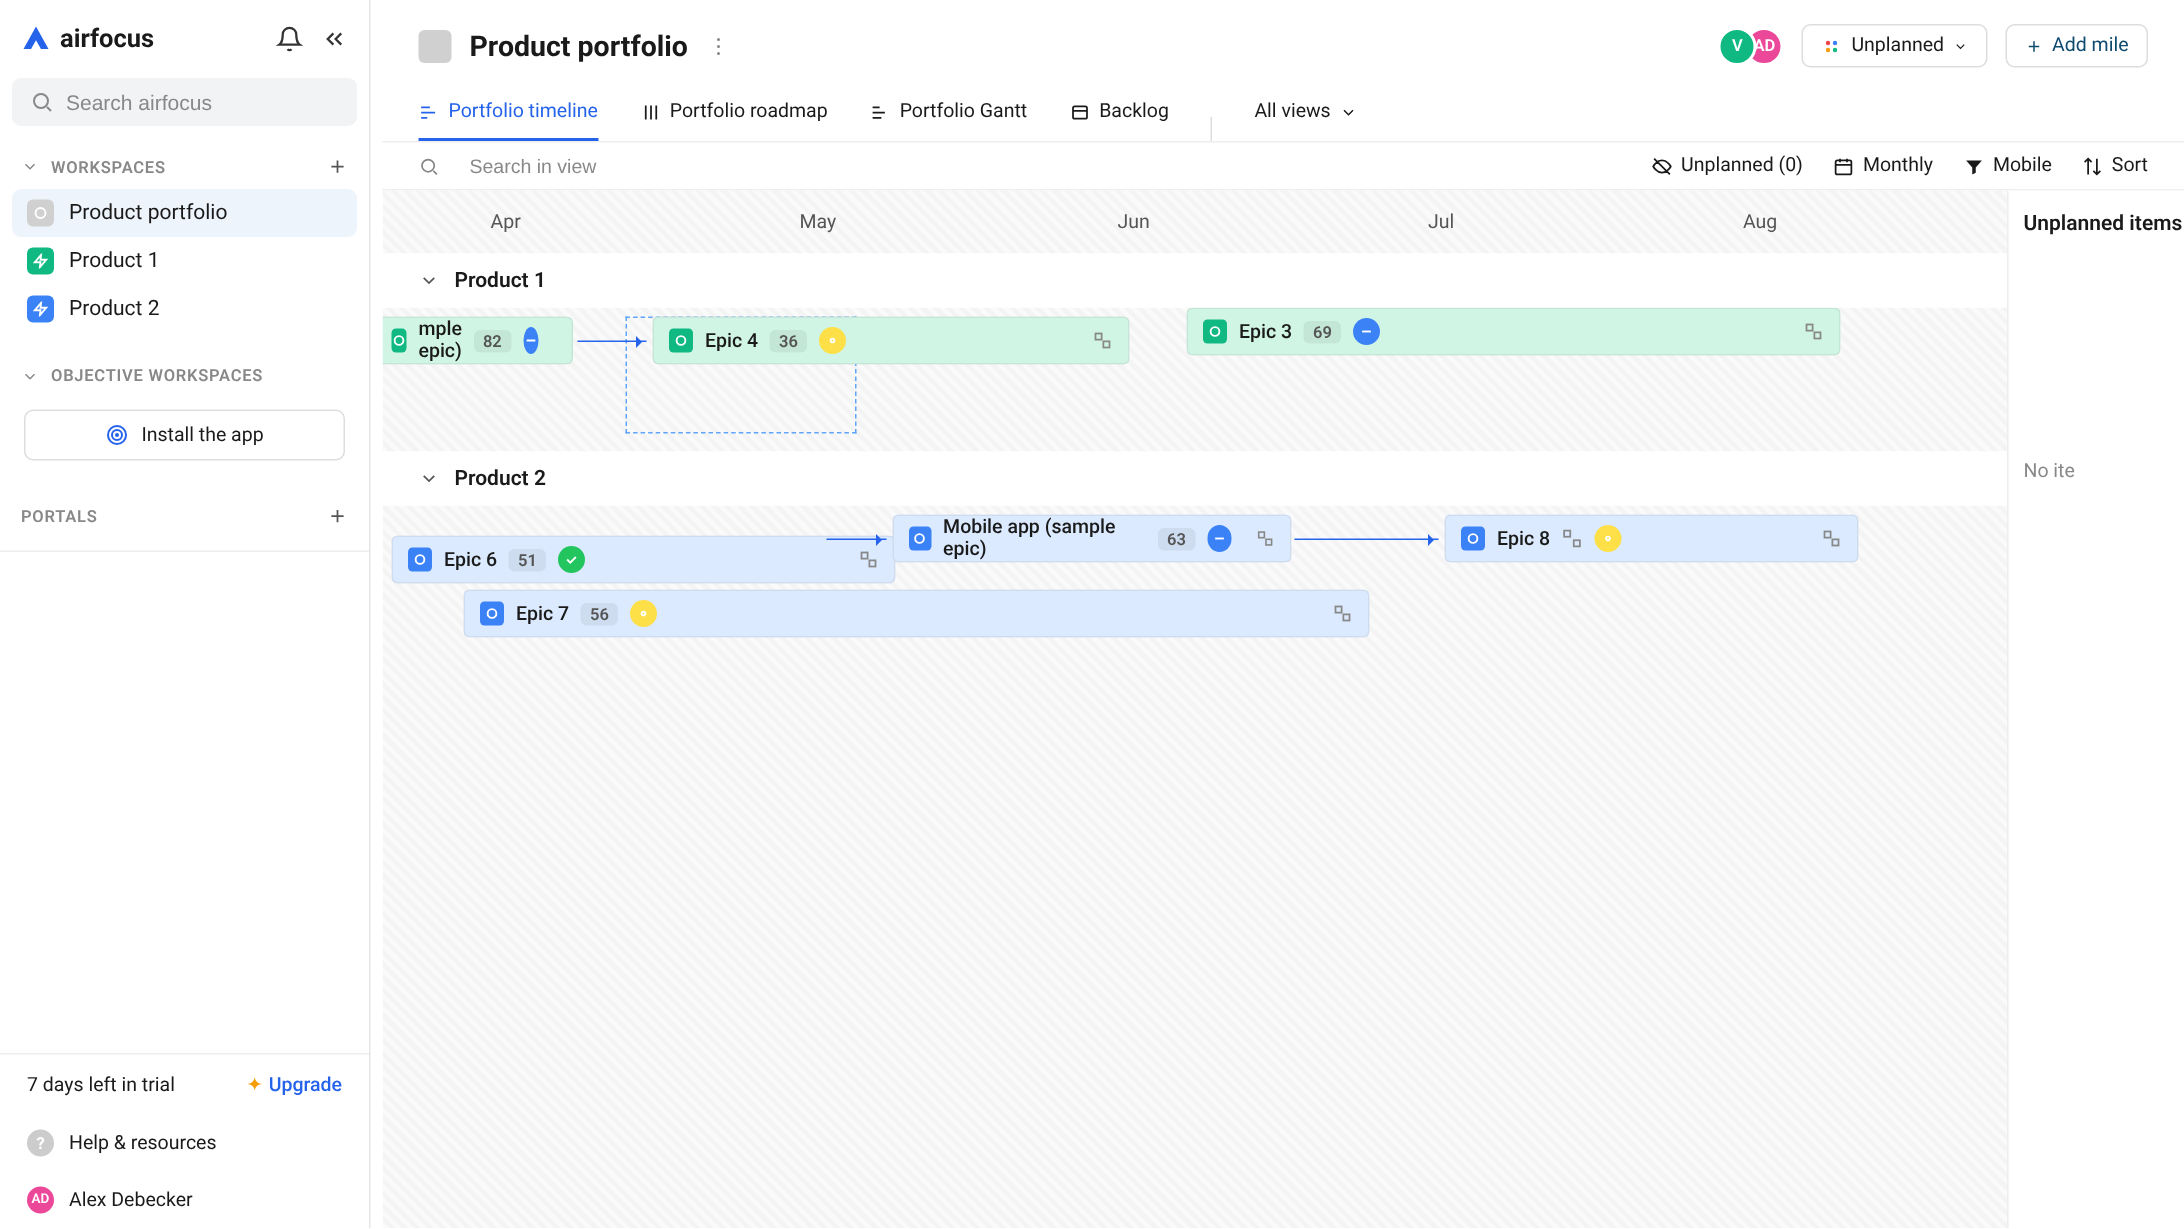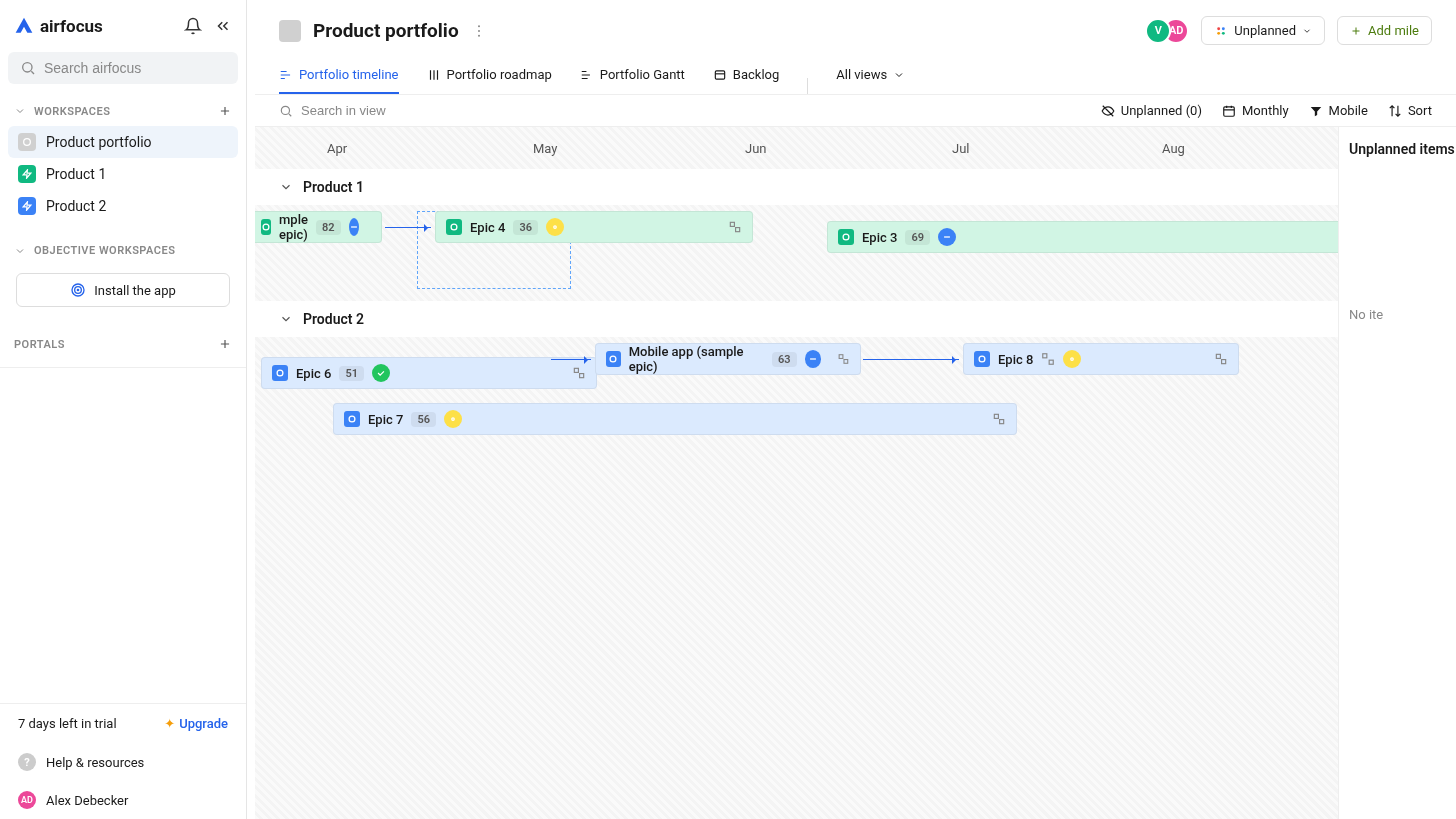--- a/index.html
+++ b/index.html
@@ -51,30 +51,30 @@
 .title-icon { width: 22px; height: 22px; border-radius: 4px; background: #d0d0d0; }
 .page-title { font-size: 19px; font-weight: 700; }
 .more-icon { color: #888; cursor: pointer; }
 .header .spacer { flex: 1; }
 .avatars { display: flex; }
 .avatar { width: 26px; height: 26px; border-radius: 50%; display: flex; align-items: center; justify-content: center; font-size: 11px; font-weight: 600; color: #fff; border: 2px solid #fff; }
 .avatar.v { background: #10b981; margin-right: -8px; z-index: 1; }
 .avatar.ad { background: #ec4899; }
 .ext-btn { display: flex; align-items: center; gap: 6px; border: 1px solid #ddd; border-radius: 6px; padding: 6px 12px; font-size: 13px; cursor: pointer; }
 .ext-dots { width: 14px; height: 14px; }
-.add-mile { display: flex; align-items: center; gap: 6px; border: 1px solid #ddd; border-radius: 6px; padding: 6px 12px; font-size: 13px; color: #4d7c0f; cursor: pointer; }
+.add-mile { display: flex; align-items: center; gap: 6px; border: 1px solid #ddd; border-radius: 6px; padding: 6px 12px; font-size: 13px; color: #0c4a6e; cursor: pointer; }
 
 .tabs { display: flex; align-items: flex-end; padding: 0 24px; gap: 28px; border-bottom: 1px solid #eee; }
 .tab { display: flex; align-items: center; gap: 6px; padding: 10px 0; font-size: 13px; cursor: pointer; border-bottom: 2px solid transparent; }
 .tab.active { color: #2563eb; border-bottom-color: #2563eb; }
 .tab-icon { width: 14px; height: 14px; }
 .tab-sep { width: 1px; height: 16px; background: #ddd; }
 
 .toolbar { display: flex; align-items: center; padding: 8px 24px; gap: 20px; border-bottom: 1px solid #eee; font-size: 13px; }
-.view-search { display: flex; align-items: center; gap: 8px; color: #888; flex: 1; }
+.view-search { display: flex; align-items: center; gap: 20px; color: #888; flex: 1; }
 .view-search input { border: none; outline: none; font-size: 13px; }
 .view-search input::placeholder { color: #888; }
 .tool-btn { display: flex; align-items: center; gap: 6px; cursor: pointer; }
 .tool-icon { width: 14px; height: 14px; }
 
 
 .content { flex: 1; display: flex; overflow: hidden; position: relative; }
 .timeline { flex: 1; position: relative; overflow: hidden; }
 .month-row { display: flex; height: 42px; align-items: center; background: repeating-linear-gradient(45deg, #fafafa, #fafafa 3px, #f4f4f4 3px, #f4f4f4 6px); position: relative; }
 .month { position: absolute; font-size: 13px; color: #555; }
@@ -390,21 +390,21 @@
               <svg viewBox="0 0 24 24" fill="none" stroke-width="3">
                 <circle cx="12" cy="12" r="3"></circle>
               </svg>
             </div>
             <div class="spacer"></div>
             <svg class="sub-icon" viewBox="0 0 24 24" fill="none" stroke="currentColor" stroke-width="2">
               <rect x="4" y="4" width="7" height="7"></rect>
               <rect x="13" y="13" width="7" height="7"></rect>
             </svg>
           </div>
-          <div class="epic green" style="left: 536px; top: 16px; width: 537px; margin-left: 36px;">
+          <div class="epic green" style="left: 536px; top: 0; width: 436px;">
             <div class="epic-icon g">
               <svg width="10" height="10" viewBox="0 0 24 24" fill="none" stroke-width="3">
                 <circle cx="12" cy="12" r="7"></circle>
               </svg>
             </div>
             <span>Epic 3</span>
             <span class="score">69</span>
             <div class="status-dot blue">
               <svg viewBox="0 0 24 24" fill="none" stroke-width="3">
                 <path d="M5 12h14"></path>
@@ -481,21 +481,21 @@
               <svg viewBox="0 0 24 24" fill="none" stroke-width="3">
                 <circle cx="12" cy="12" r="3"></circle>
               </svg>
             </div>
             <div class="spacer"></div>
             <svg class="sub-icon" viewBox="0 0 24 24" fill="none" stroke="currentColor" stroke-width="2">
               <rect x="4" y="4" width="7" height="7"></rect>
               <rect x="13" y="13" width="7" height="7"></rect>
             </svg>
           </div>
-          <div class="epic blue" style="left: 54px; top: 66px; width: 684px; margin-left: 24px;">
+          <div class="epic blue" style="left: 54px; top: 56px; width: 604px;">
             <div class="epic-icon b">
               <svg width="10" height="10" viewBox="0 0 24 24" fill="none" stroke-width="3">
                 <circle cx="12" cy="12" r="7"></circle>
               </svg>
             </div>
             <span>Epic 7</span>
             <span class="score">56</span>
             <div class="status-dot yellow">
               <svg viewBox="0 0 24 24" fill="none" stroke-width="3">
                 <circle cx="12" cy="12" r="3"></circle>

